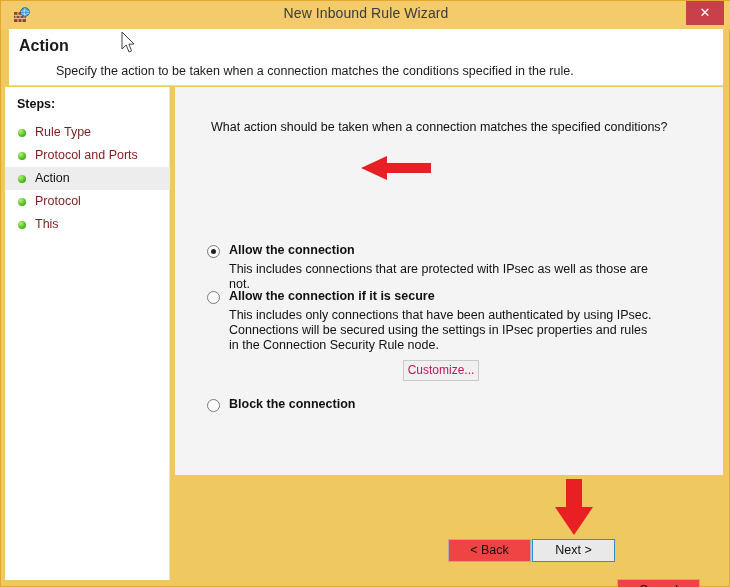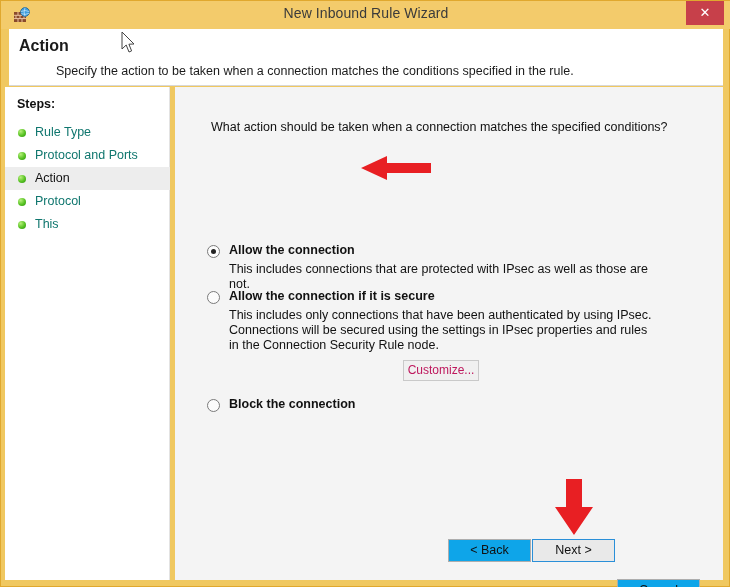--- a/index.html
+++ b/index.html
@@ -123,31 +123,31 @@
     position: absolute;
     left: 13px; top: 8px;
     width: 8px; height: 8px;
     border-radius: 50%;
     background: radial-gradient(circle at 33% 30%, #b6f07a 0%, #57c223 55%, #2d8f10 100%);
   }
   .step-label {
     position: absolute;
     left: 30px; top: 0;
     font-size: 12.5px;
-    color: #0f766e;
+    color: #7f1d1d;
   }
   .step-row.current .step-label {
     color: #111111;
   }
 
   #content {
     position: absolute;
     left: 174px; top: 86px;
     width: 548px;
-    height: 493px;
+    height: 388px;
     background: #f4f4f4;
     box-sizing: border-box;
   }
 
   #question {
     position: absolute;
     left: 36px; top: 33px;
     font-size: 12.5px;
     color: #111111;
   }
@@ -209,21 +209,21 @@
     line-height: 19px;
     cursor: default;
   }
 
   
   .wiz-button {
     position: absolute;
     top: 538px;
     width: 83px;
     height: 23px;
-    background: #0ea5e9;
+    background: #ef4444;
     border: 1px solid #adadad;
     box-sizing: border-box;
     font-size: 12.5px;
     color: #111111;
     text-align: center;
     line-height: 21px;
     cursor: pointer;
   }
   #btn-back   { left: 447px; }
   #btn-next   { left: 531px; border: 1px solid #2a8fd8; background: #e9e9e9; }

